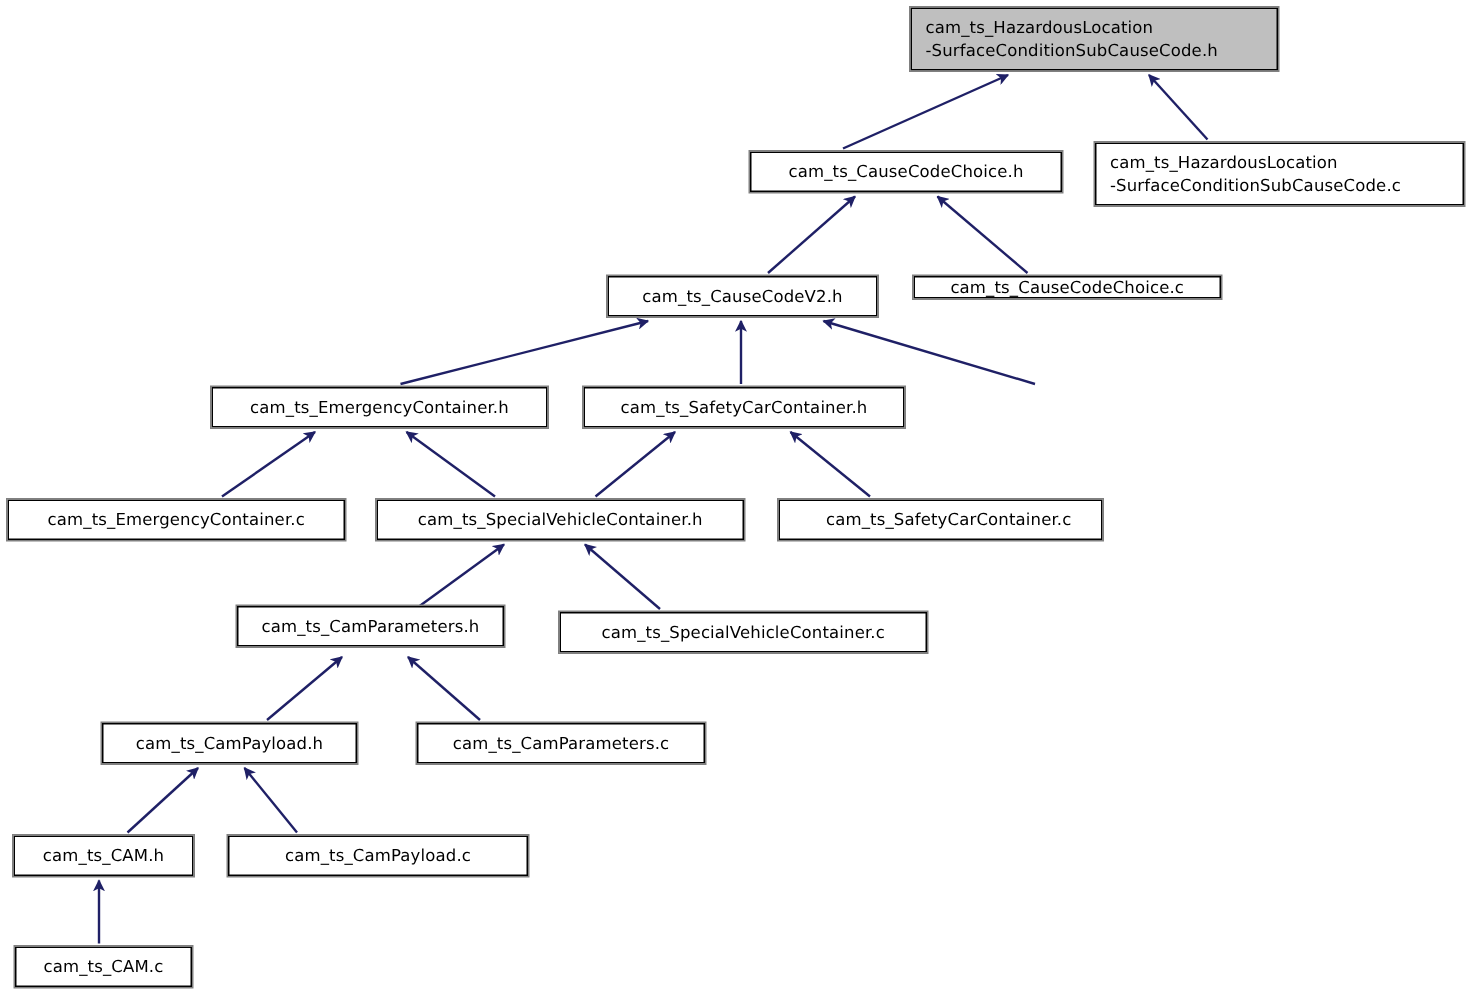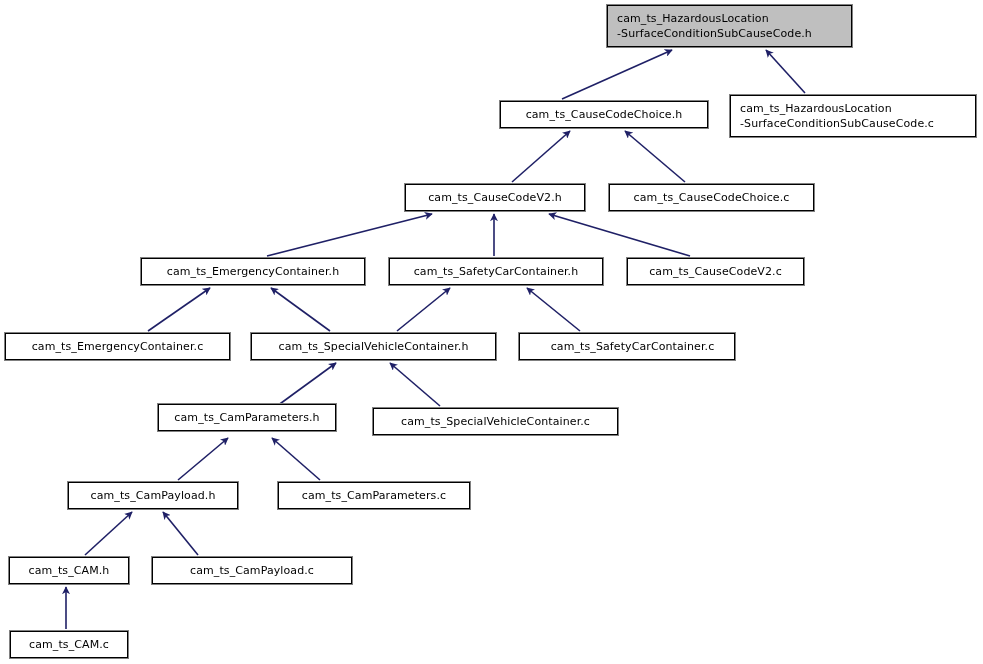--- a/index.html
+++ b/index.html
@@ -91,31 +91,28 @@
     <div class="node single" style="left: 500px; top: 101px; width: 208px; height: 27px;">
       <span class="l1">cam_ts_CauseCodeChoice.h</span>
     </div>
     <div class="node" style="left: 730px; top: 95px; width: 246px; height: 42px;">
       <span class="l1">cam_ts_HazardousLocation</span>
       <span class="l2">-SurfaceConditionSubCauseCode.c</span>
     </div>
     <div class="node single" style="left: 405px; top: 184px; width: 180px; height: 27px;">
       <span class="l1">cam_ts_CauseCodeV2.h</span>
     </div>
-    <div class="node single" style="left: 609px; top: 184px; width: 205px; height: 27px;">
+    <div class="node single" style="left: 609px; top: 184px; width: 205px; height: 15px;">
       <span class="l1">cam_ts_CauseCodeChoice.c</span>
     </div>
     <div class="node single" style="left: 141px; top: 258px; width: 224px; height: 27px;">
       <span class="l1">cam_ts_EmergencyContainer.h</span>
     </div>
     <div class="node single" style="left: 389px; top: 258px; width: 214px; height: 27px;">
       <span class="l1">cam_ts_SafetyCarContainer.h</span>
-    </div>
-    <div class="node single" style="left: 627px; top: 258px; width: 177px; height: 27px;">
-      <span class="l1">cam_ts_CauseCodeV2.c</span>
     </div>
     <div class="node single" style="left: 5px; top: 333px; width: 225px; height: 27px;">
       <span class="l1">cam_ts_EmergencyContainer.c</span>
     </div>
     <div class="node single" style="left: 251px; top: 333px; width: 245px; height: 27px;">
       <span class="l1">cam_ts_SpecialVehicleContainer.h</span>
     </div>
     <div class="node single" style="left: 519px; top: 333px; width: 216px; height: 27px; padding-left: 11px;">
       <span class="l1">cam_ts_SafetyCarContainer.c</span>
     </div>

